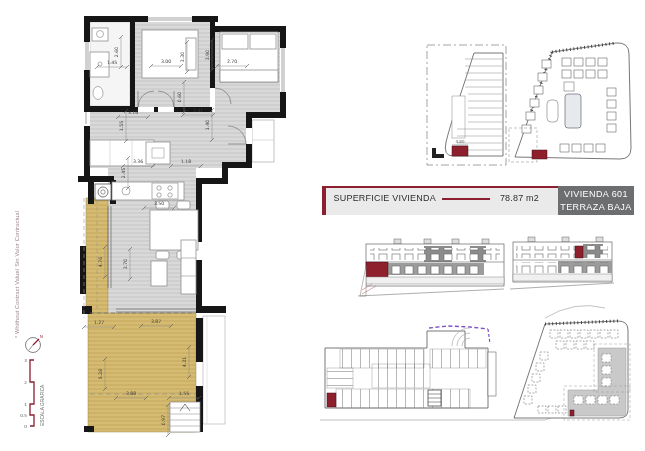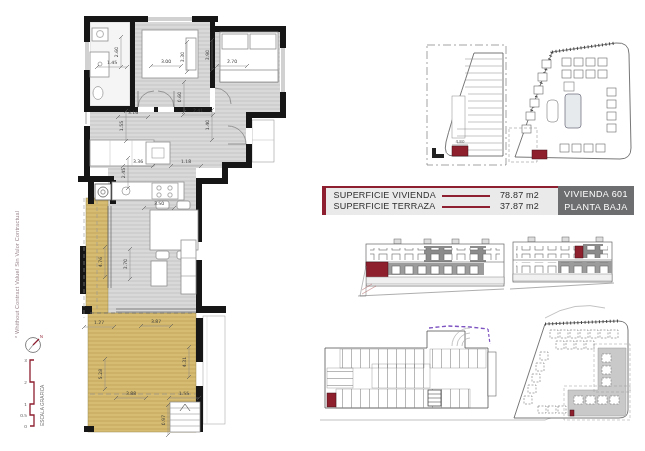--- a/index.html
+++ b/index.html
@@ -487,27 +487,22 @@
 </svg>
 
 <div class="titleblock">
   <div class="tb-accent"></div>
   <div class="tb-main">
     <div class="tb-row">
       <span class="tb-label">SUPERFICIE VIVIENDA</span>
       <span class="tb-leader"></span>
       <span class="tb-value">78.87 m2</span>
     </div>
-    <div class="tb-row">
-      <span class="tb-label">SUPERFICIE TERRAZA</span>
-      <span class="tb-leader"></span>
-      <span class="tb-value">37.87 m2</span>
-    </div>
   </div>
   <div class="tb-unit">
     <div>VIVIENDA 601</div>
-    <div>PLANTA BAJA</div>
+    <div>TERRAZA BAJA</div>
   </div>
 </div>
 
 <div class="side-note">* Whithout Contract Value/ Sin Valor Contractual</div>
 
 </div>
 
 </body></html>

